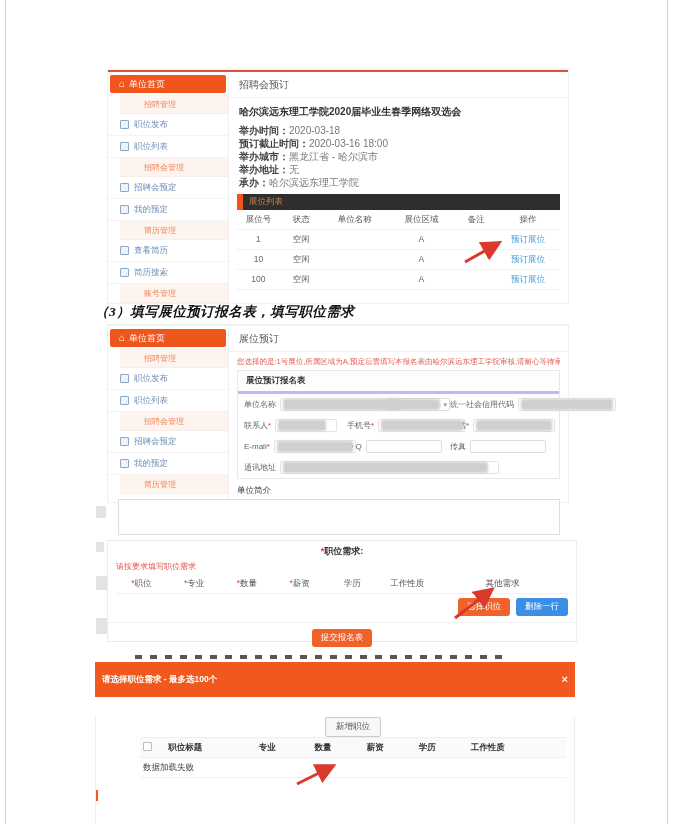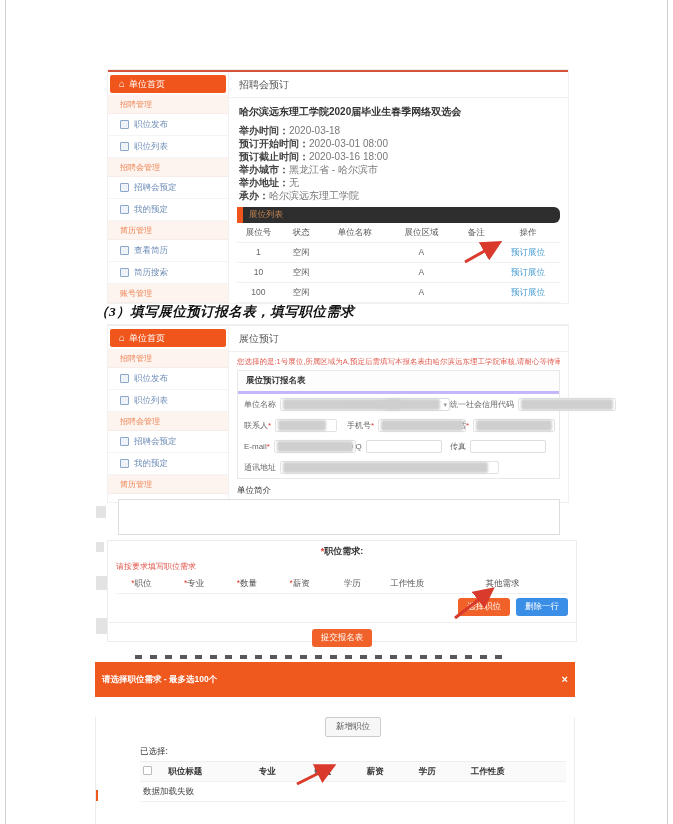--- a/index.html
+++ b/index.html
@@ -5,30 +5,30 @@
   html,body{margin:0;padding:0;background:#fff;}
   body{width:673px;height:824px;position:relative;font-family:"Liberation Sans",sans-serif;color:#333;overflow:hidden;}
   .vline{position:absolute;top:0;bottom:0;width:1px;background:#cfcfcf;}
   
   .shot{position:absolute;background:#fff;box-shadow:0 0 0 1px #f1f1f1;}
   .redtop{border-top:2px solid #d6523a;}
   
   .side{position:absolute;left:0;top:0;width:120px;bottom:0;border-right:1px solid #f0f0f0;background:#fff;overflow:hidden;}
   .home-btn{margin:3px 2px 2px 2px;height:18px;line-height:18px;background:#f0551c;color:#fff;font-size:9px;padding-left:9px;border-radius:2px;display:flex;align-items:center;gap:4px;}
   .home-btn .hicon{font-size:10px;}
-  .sec{color:#ef8757;font-size:8px;padding:4px 0 3px 12px;background:#fdf4f0;border-bottom:1px solid #f7ece7;}
+  .sec{color:#ef8757;font-size:8px;padding:4px 0 3px 24px;background:#fdf4f0;border-bottom:1px solid #f7ece7;margin-left:12px;}
   .sitem{display:flex;align-items:center;gap:5px;font-size:8.5px;color:#6d8cb5;padding:4.5px 0 4.5px 12px;border-bottom:1px solid #f4f4f4;cursor:pointer;}
   .sicon{width:7px;height:7px;border:1px solid #8aa6c9;border-radius:1px;display:inline-block;background:#eef3fa;}
   
   .main{position:absolute;left:121px;top:0;right:0;bottom:0;}
   .pagetitle{font-size:10px;color:#555;padding:6px 10px 5px;border-bottom:1px solid #f0f0f0;}
   .fairname{font-weight:bold;font-size:10px;color:#333;margin:7px 10px 5px;}
   .fline{font-size:10px;color:#777;margin:0 10px;line-height:13px;}
   .fline b{color:#444;font-weight:bold;}
-  .blackbar{height:16px;margin:5px 8px 0;background:#2e2e2e;display:flex;align-items:center;border-radius:6px;}
+  .blackbar{height:16px;margin:5px 8px 0;background:#2e2e2e;display:flex;align-items:center;}
   .blackbar .notch{width:6px;height:16px;background:#f0551c;}
   .blackbar .btab{color:#c98a55;font-size:8.5px;padding-left:6px;}
   .tbl{margin:0 8px;font-size:8.5px;color:#666;}
   .tr{display:flex;border-bottom:1px solid #f1f1f1;}
   .tr.th{color:#555;}
   .td{padding:3.5px 2px;text-align:center;white-space:nowrap;overflow:hidden;}
   .link{color:#3e97d1;cursor:pointer;}
   
   .caption{position:absolute;font-family:"Liberation Serif",serif;font-size:13.5px;font-weight:bold;color:#111;letter-spacing:0.5px;}
   
@@ -115,21 +115,20 @@
         <span class="sicon"></span>
         <span class="slabel">简历搜索</span>
       </div>
       <div class="sec">账号管理</div>
     </div>
   <div class="main">
     <div class="pagetitle">招聘会预订</div>
     <div class="fairname">哈尔滨远东理工学院2020届毕业生春季网络双选会</div>
     <div id="fairlines">
         <div class="fline"><b>举办时间：</b><span>2020-03-18</span></div>
-        <div class="fline"><b>预订开始时间：</b><span>2020-03-01 08:00</span></div>
         <div class="fline"><b>预订截止时间：</b><span>2020-03-16 18:00</span></div>
         <div class="fline"><b>举办城市：</b><span>黑龙江省 - 哈尔滨市</span></div>
         <div class="fline"><b>举办地址：</b><span>无</span></div>
         <div class="fline"><b>承办：</b><span>哈尔滨远东理工学院</span></div>
       </div>
     <div class="blackbar">
       <span class="notch"></span>
       <span class="btab">展位列表</span>
     </div>
     <div class="tbl" id="t1">
@@ -346,21 +345,20 @@
 </svg>
 
 <div class="cutstrip" style="left:135px;top:655px;width:370px;"></div>
 <div class="modal" style="left:95px;top:662px;width:480px;">
   <div class="mhead">
     <span>请选择职位需求 - 最多选100个</span>
     <span class="mclose">×</span>
   </div>
   <div class="mbody" style="height:110px;padding-left:36px;">
     <span class="addbtn">新增职位</span>
-    <div class="sellabel">已选择:</div>
     <div class="mtbl" id="t3">
         <div class="tr th">
           <div class="td" style="width: 5%;"><span class="cb"></span></div>
           <div class="td" style="width: 22%;">职位标题</div>
           <div class="td" style="width: 13%;">专业</div>
           <div class="td" style="width: 12%;">数量</div>
           <div class="td" style="width: 12%;">薪资</div>
           <div class="td" style="width: 12%;">学历</div>
           <div class="td" style="width: 24%;">工作性质</div>
         </div>

